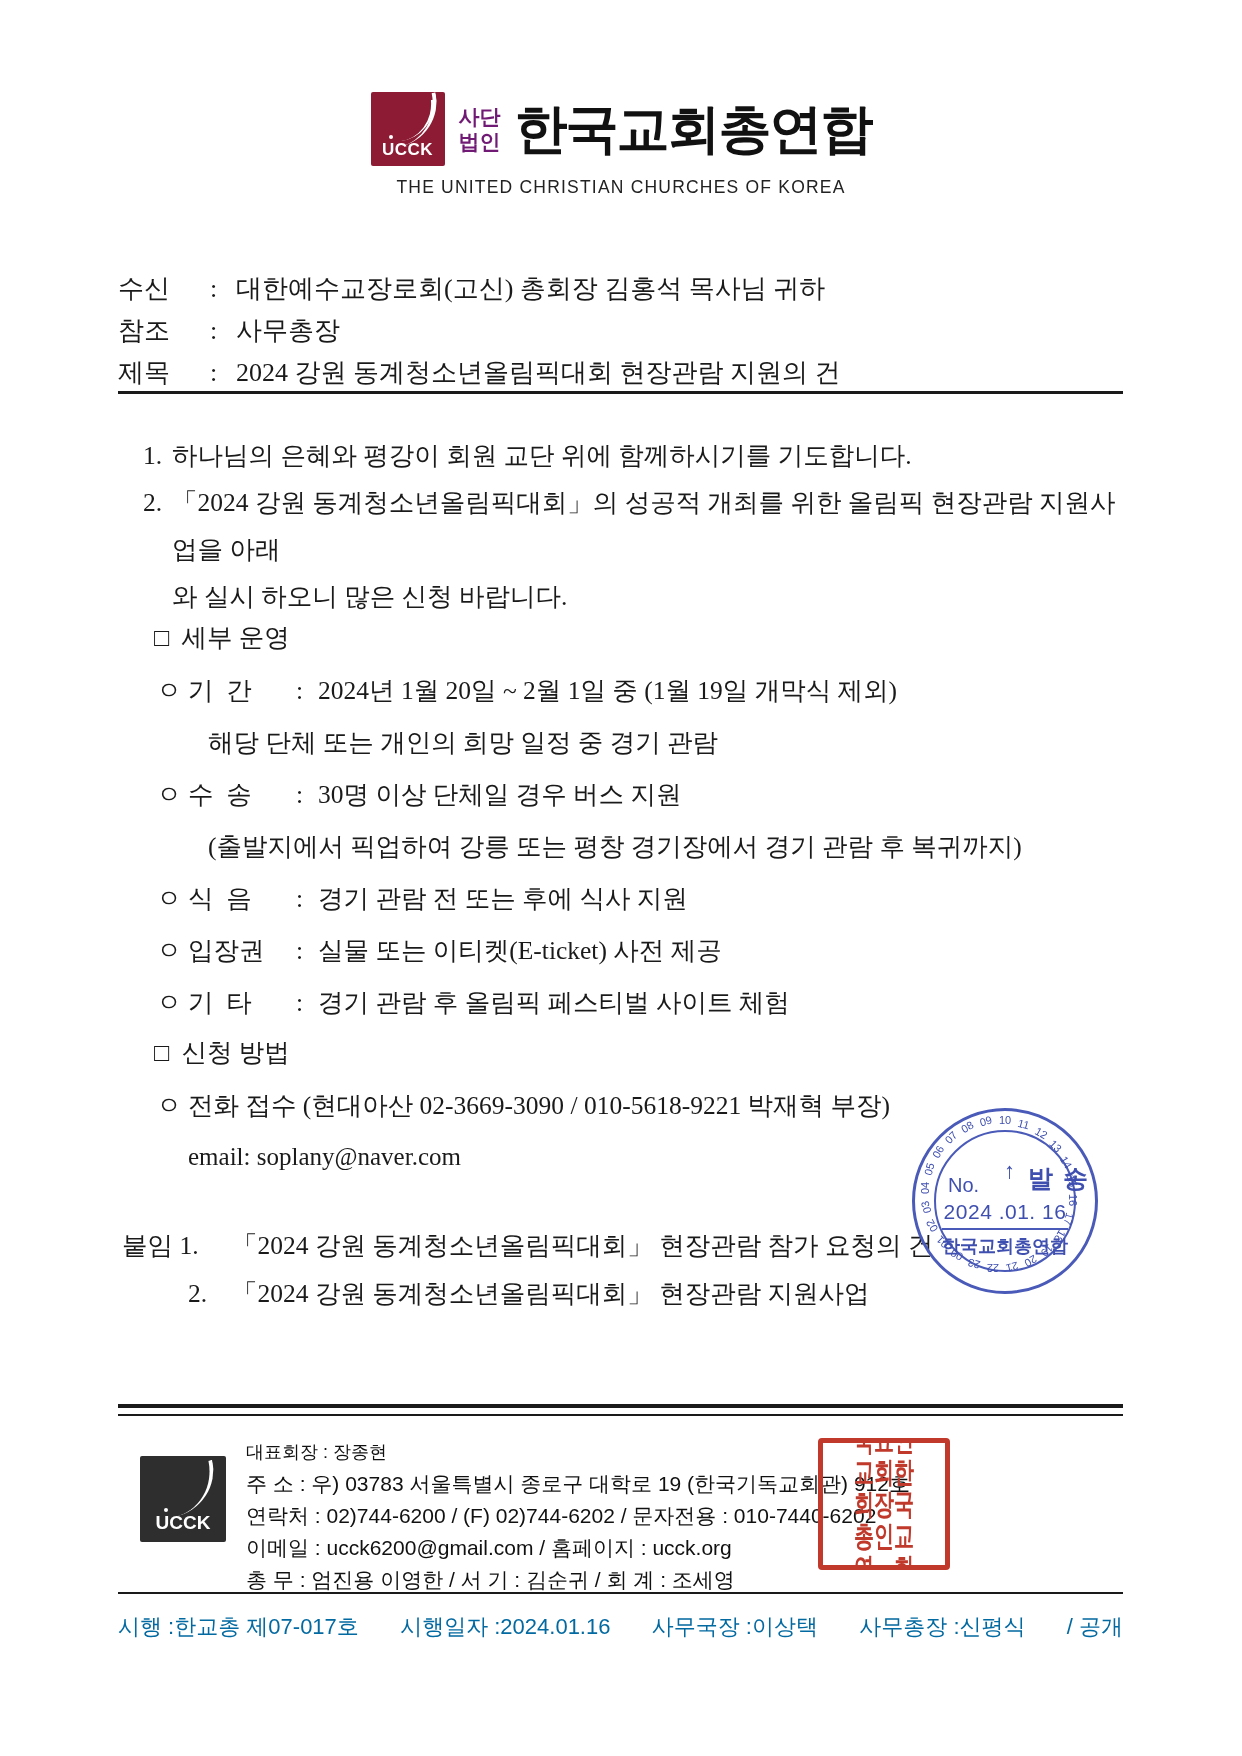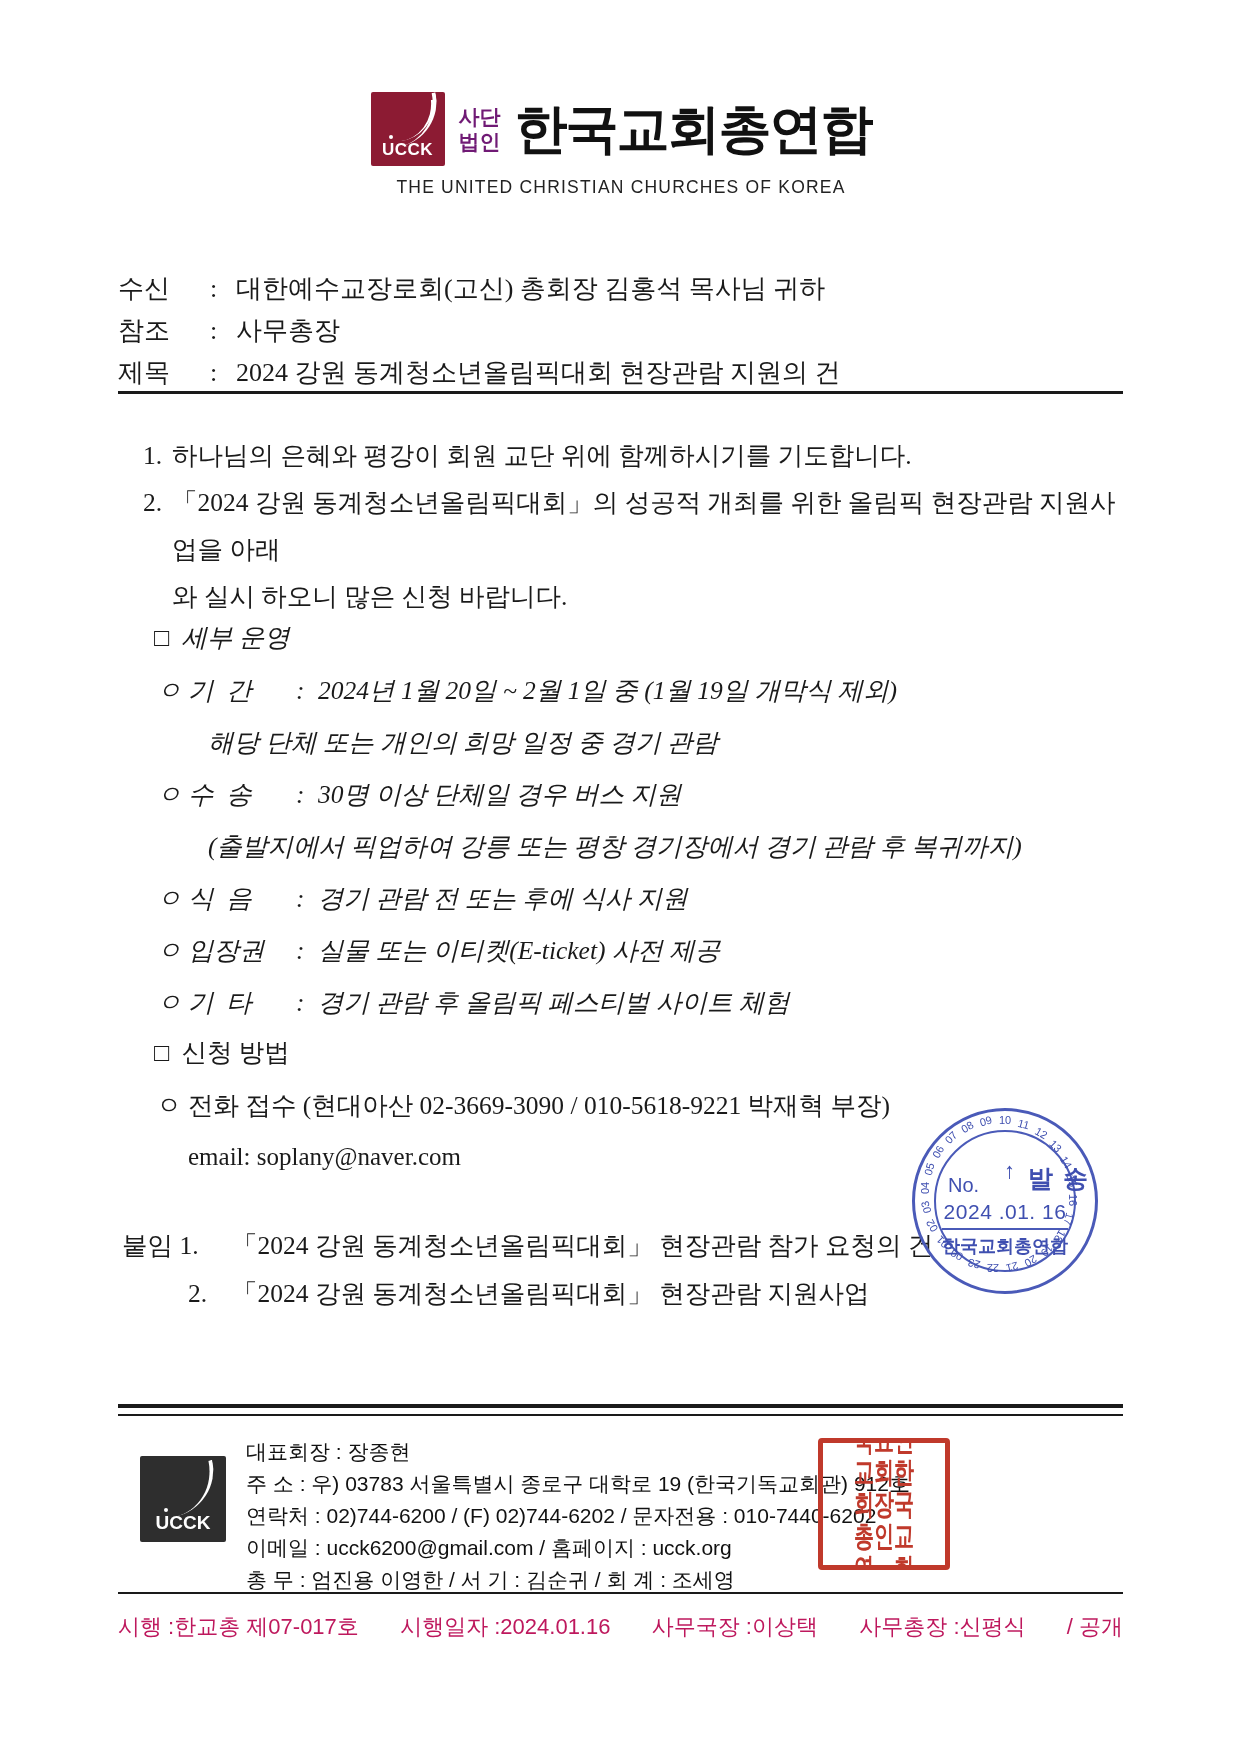--- a/index.html
+++ b/index.html
@@ -318,21 +318,21 @@
     border-radius: 50%;
   }
   .foot-info {
     position: absolute;
     left: 128px; top: 16px;
     font-family: "Liberation Sans", sans-serif;
     font-size: 21px;
     line-height: 32px;
     color: #111;
   }
-  .foot-info .head { font-size: 21px; }
+  .foot-info .head { font-size: 18px; }
 
   
   .seal {
     position: absolute;
     left: 700px; top: 18px;
     width: 122px; height: 122px;
     border: 5px solid #c0392b;
     border-radius: 4px;
     color: #c0392b;
     display: flex;
@@ -353,21 +353,21 @@
   }
   .seal-grid span { display: block; }
 
   
   .bottombar {
     position: absolute;
     left: 118px; top: 1612px;
     width: 1005px;
     font-family: "Liberation Sans", sans-serif;
     font-size: 22px;
-    color: #be185d;
+    color: #0369a1;
     display: flex;
     align-items: center;
   }
   .bottombar .bb { white-space: pre; }
   .bb-sep { flex: 1 1 auto; }
 </style>
 </head>
 <body>
 
 <div class="page">
@@ -416,21 +416,21 @@
     <div class="num-item">
       <span class="num">2.</span>
       <span class="txt">「2024 강원 동계청소년올림픽대회」의 성공적 개최를 위한 올림픽 현장관람 지원사업을 아래</span>
     </div>
     <div class="num-item">
       <span class="num"></span>
       <span class="txt">와 실시 하오니 많은 신청 바랍니다.</span>
     </div>
   </div>
 
-  <div class="section" style="left:128px; top:620px;font-style:italic;">
+  <div class="section" style="left:128px; top:620px;">
     <div class="sec-title">
       <span class="sq">□</span><span>세부 운영</span>
     </div>
 
     <div class="bullet-row">
       <span class="o">ㅇ</span>
       <span class="key">기  간</span>
       <span class="sep">:</span>
       <span class="val">2024년 1월 20일 ~ 2월 1일 중 (1월 19일 개막식 제외)</span>
     </div>

